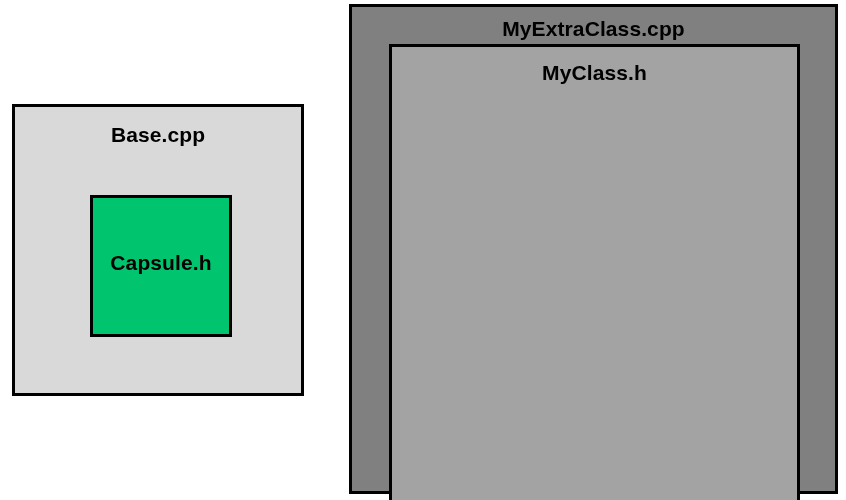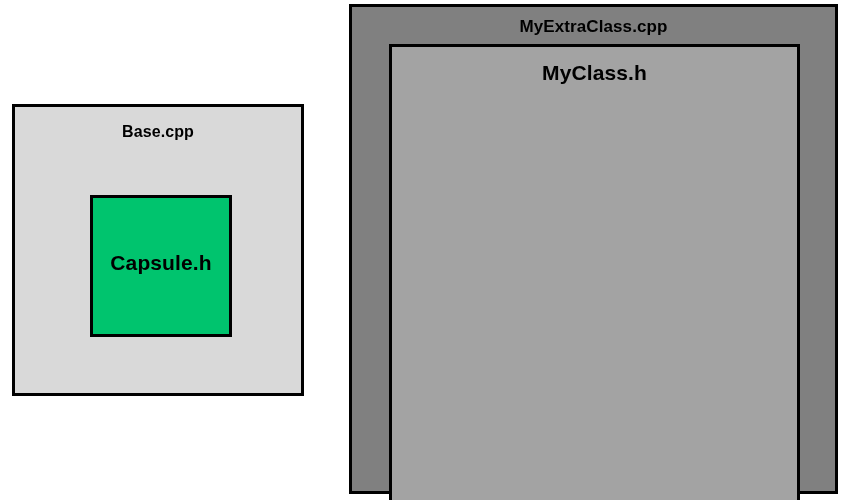--- a/index.html
+++ b/index.html
@@ -44,21 +44,21 @@
   
   #base-cpp-box {
     left: 12px;
     top: 104px;
     width: 292px;
     height: 292px;
     background: #d9d9d9;
   }
   #base-cpp-label {
     top: 16px;
-    font-size: 16px;
+    font-size: 21px;
   }
 
   
   #capsule-h-box {
     left: 75px;
     top: 88px;
     width: 142px;
     height: 142px;
     background: #00c46e;
   }
@@ -70,21 +70,21 @@
   
   #myextraclass-cpp-box {
     left: 349px;
     top: 4px;
     width: 489px;
     height: 490px;
     background: #808080;
   }
   #myextraclass-cpp-label {
     top: 10px;
-    font-size: 17px;
+    font-size: 21px;
   }
 
   
   #myclass-h-box {
     left: 37px;
     top: 37px;
     width: 411px;
     height: 496px;
     background: #a3a3a3;
   }

